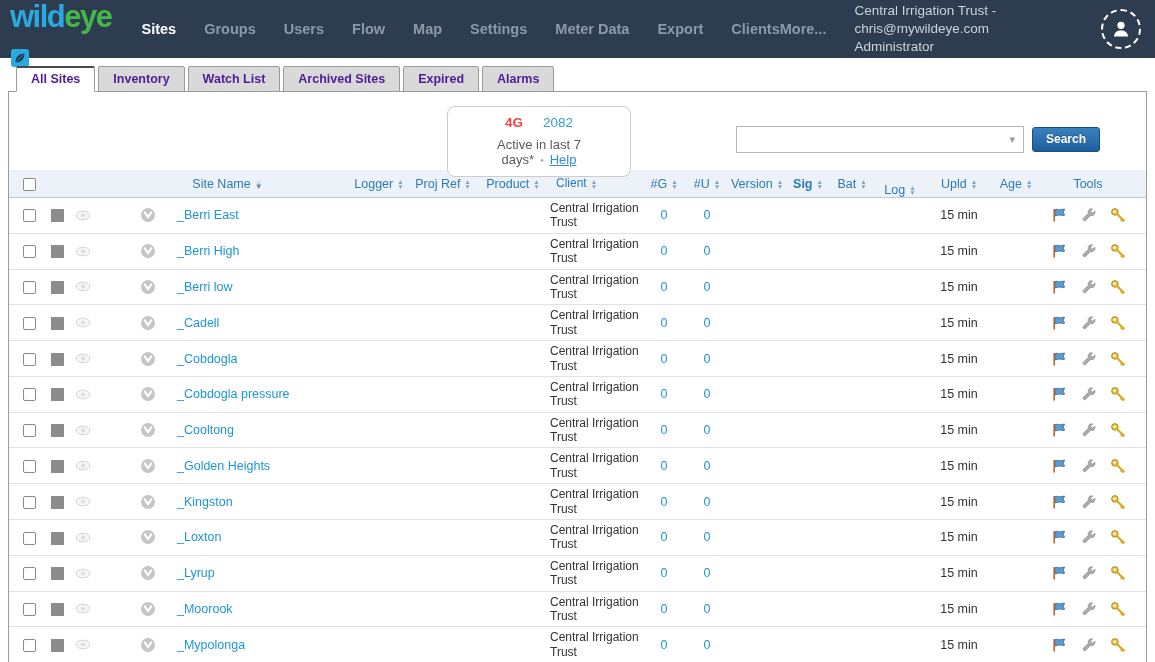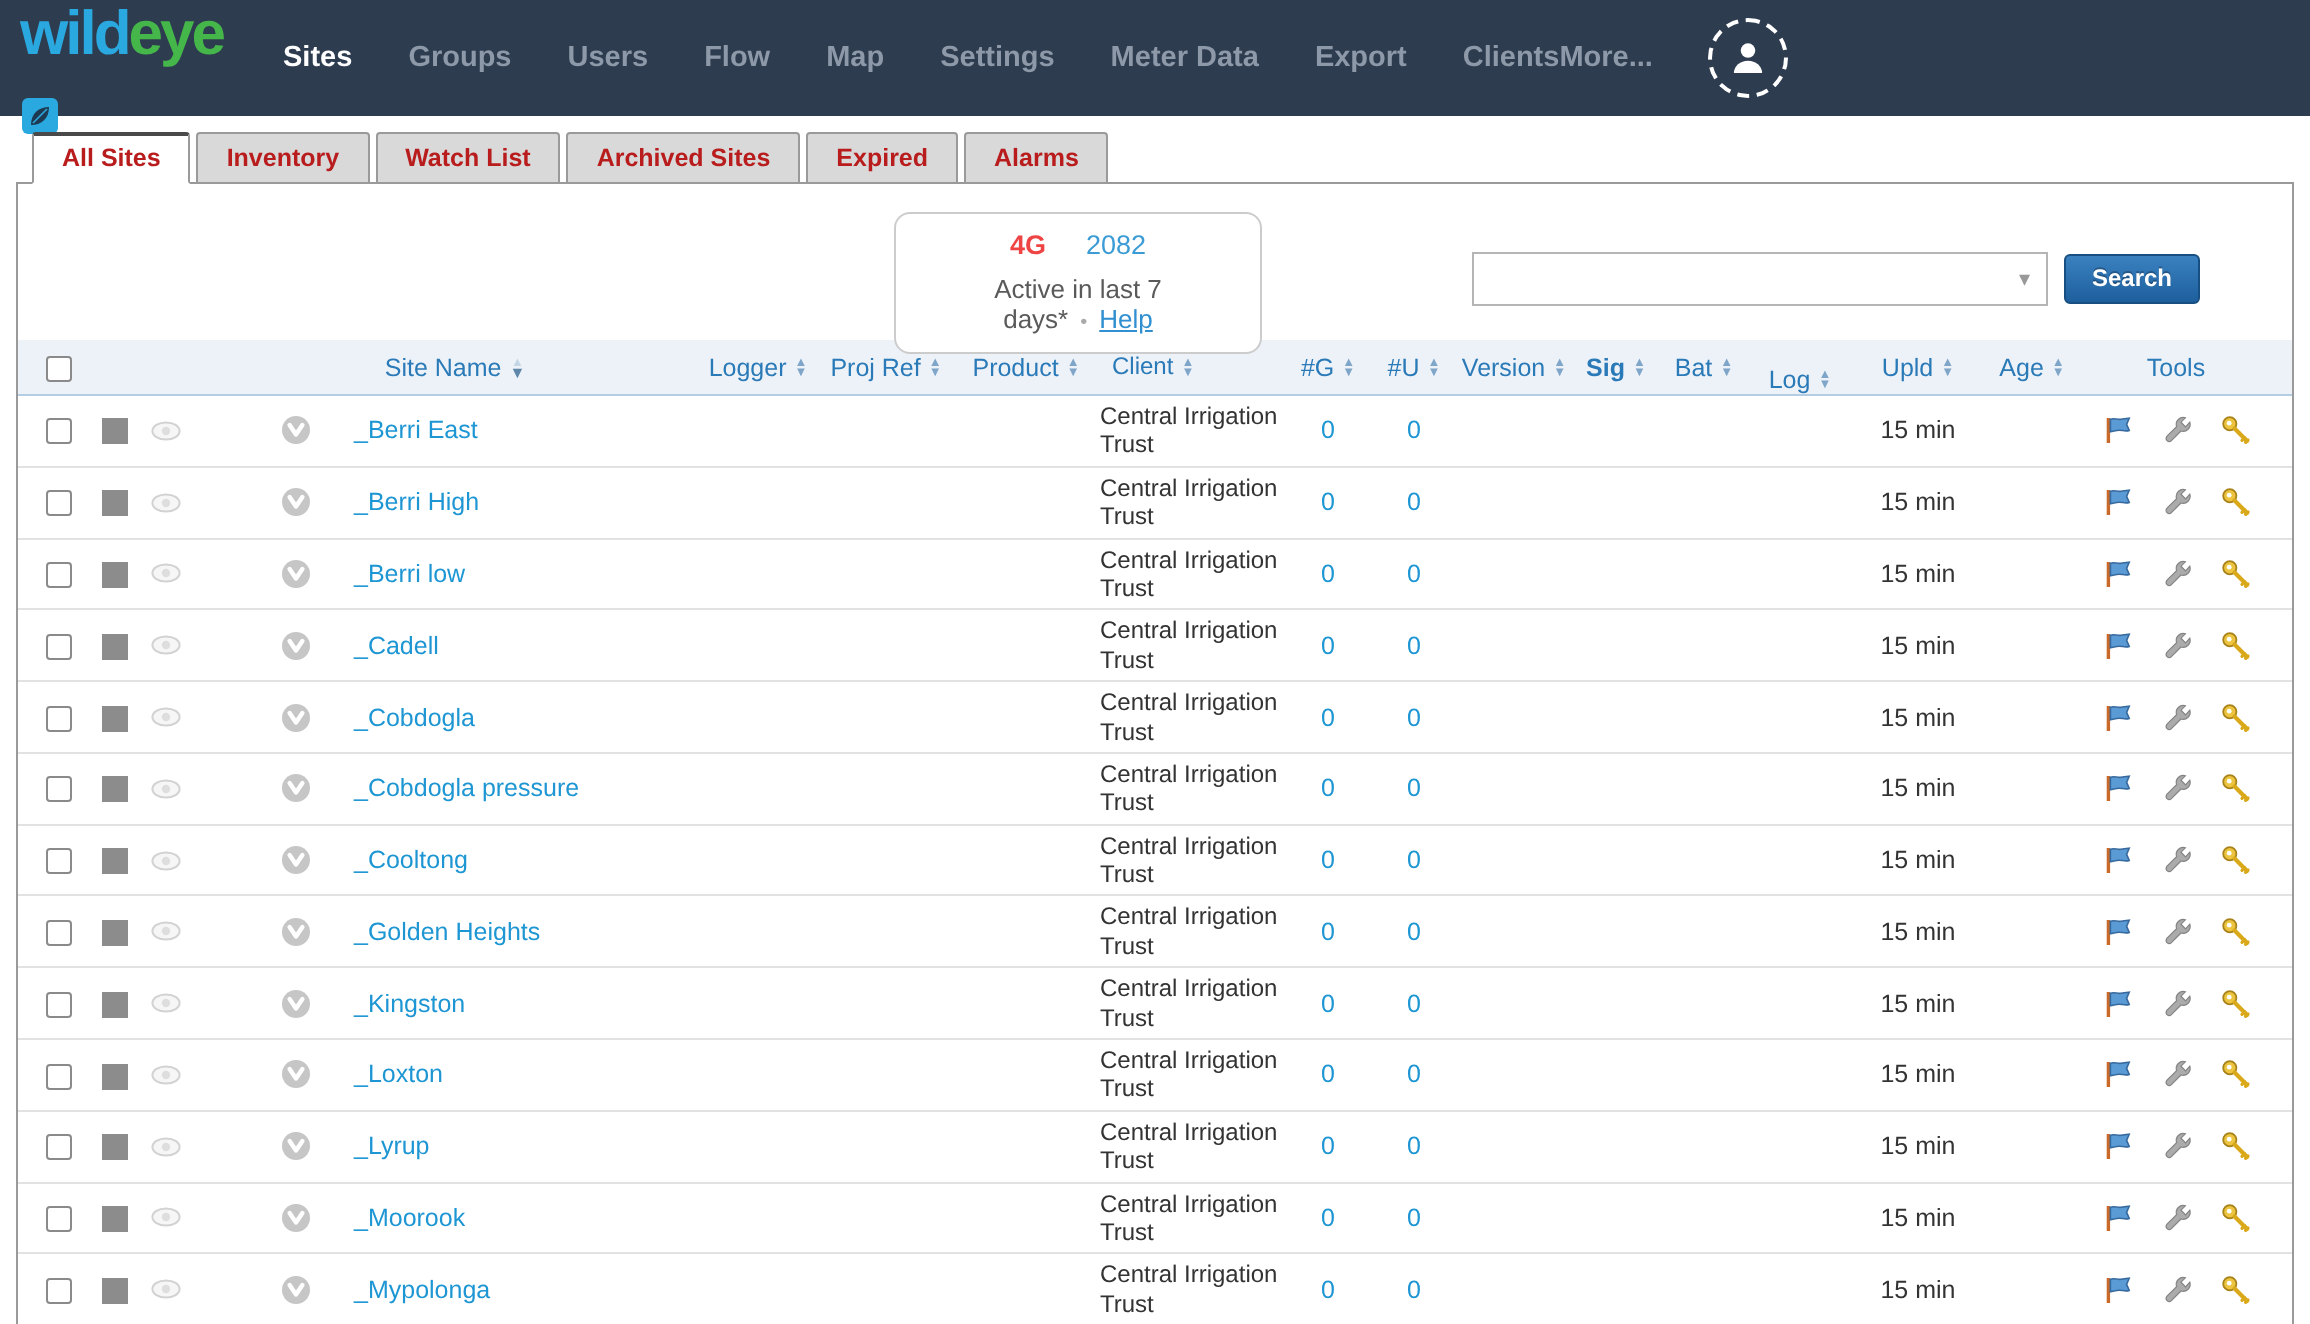--- a/index.html
+++ b/index.html
@@ -36,21 +36,21 @@
     display:flex; align-items:center; justify-content:center; cursor:pointer;
     flex:0 0 auto;
   }
 
   
   .page { margin:0 8px; }
   .tabbar { display:flex; margin-top:8px; padding-left:8px; border-bottom:1px solid #9a9a9a; }
   .tab {
     background:#d9d9d9; border:1px solid #9a9a9a; border-radius:2px 2px 0 0;
     padding:5px 14px 5px; margin-right:3px; margin-bottom:-1px;
-    font-size:12.5px; font-weight:bold; color:#b91c1c; cursor:pointer;
+    font-size:12.5px; font-weight:bold; color:#4c1d95; cursor:pointer;
   }
   .tab.active {
     background:#fff; border-top:2px solid #4a4a4a; border-bottom:1px solid #fff;
     padding-top:4px;
   }
   .content { border:1px solid #9a9a9a; border-top:none; height:620px; position:relative; }
 
   
   .toolbar { position:relative; height:78px; }
   .btngroup { position:absolute; left:16px; top:26px; width:332px; line-height:1.85; }
@@ -158,20 +158,24 @@
       <a class="nav-item active"><span>Sites</span></a>
       <a class="nav-item"><span>Groups</span></a>
       <a class="nav-item"><span>Users</span></a>
       <a class="nav-item"><span>Flow</span></a>
       <a class="nav-item"><span>Map</span></a>
       <a class="nav-item"><span>Settings</span></a>
       <a class="nav-item"><span>Meter Data</span></a>
       <a class="nav-item"><span>Export</span></a>
       <a class="nav-item"><span>ClientsMore...</span></a>
     </div>
+  <div class="account">
+    <div>Central Irrigation Trust - chris@mywildeye.com</div>
+    <div>Administrator</div>
+  </div>
   <div class="avatar">
     <svg width="22" height="22" viewBox="0 0 20 20">
       <circle cx="10" cy="6.6" r="3.3" fill="#fff"></circle>
       <path d="M3.6 16.8 a6.4 5.6 0 0 1 12.8 0 z" fill="#fff"></path>
     </svg>
   </div>
 </div>
 
 <div class="page">
 

